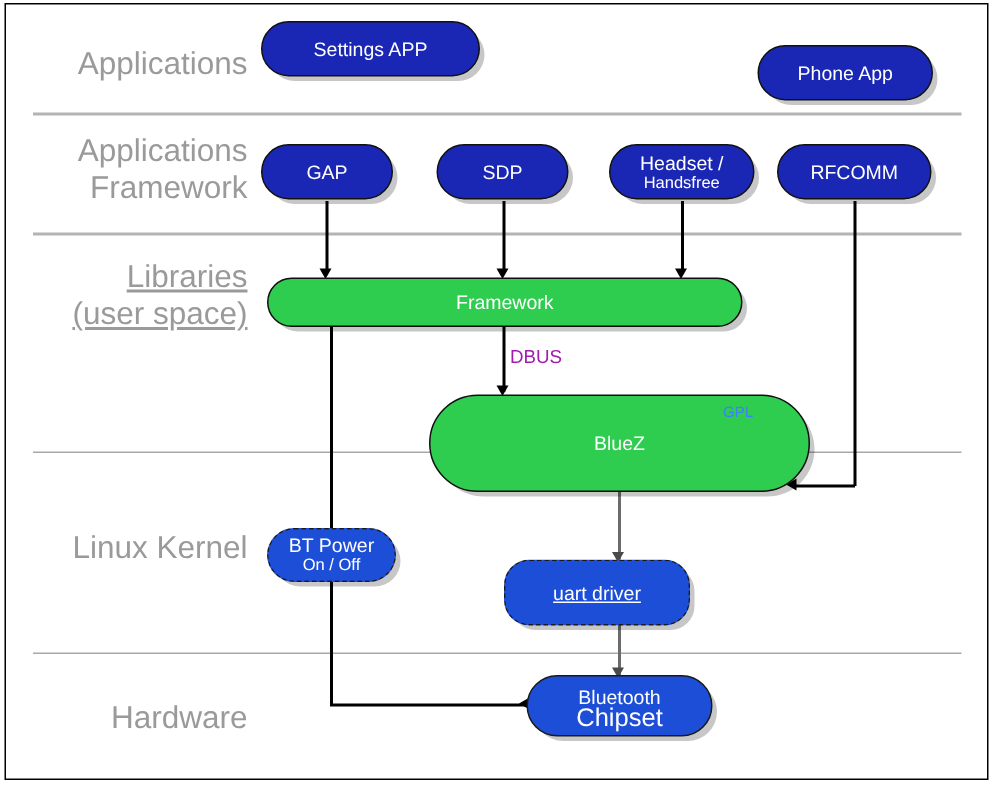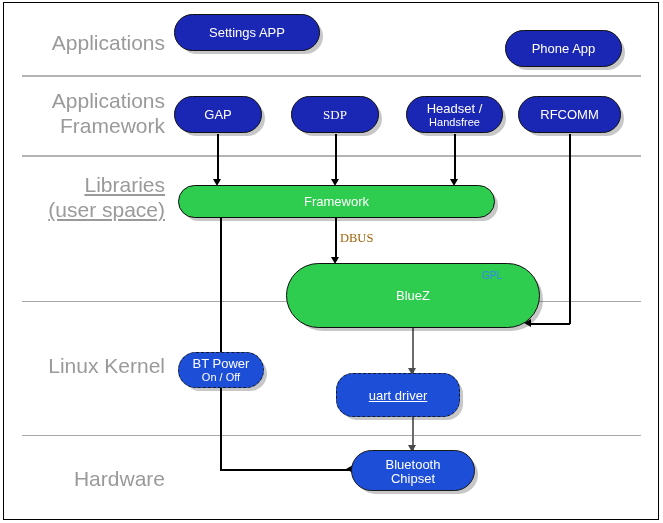--- a/index.html
+++ b/index.html
@@ -86,23 +86,23 @@
   }
   .node.blue   { background: #1a27b4; }
   .node.green  { background: #2ecc4f; border-color: #0f0f0f; }
   .node.red    { background: #1d4ed8; border-style: dashed; border-color: #1a1a1a; }
 
   .node .sub { font-size: 11px; line-height: 13px; display: block; }
   .node .main { display: block; }
 
   .edge-label {
     position: absolute;
-    color: #a16207;
+    color: #a21caf;
     font-size: 12.5px;
-    font-family: Liberation Serif, serif;
+    font-family: Liberation Sans, sans-serif;
   }
   .corner-tag {
     position: absolute;
     color: #3b82f6;
     font-size: 10px;
   }
 </style>
 </head>
 <body>
 
@@ -155,21 +155,21 @@
   </div>
 
   <div class="node blue" style="left:505px; top:14px; width:117px; height:37px; border-radius:19px;margin-top:16px;">
     <span class="main">Phone App</span>
   </div>
 
   <div class="node blue" style="left:174px; top:96px; width:88px; height:37px; border-radius:19px;">
     <span class="main">GAP</span>
   </div>
 
-  <div class="node blue" style="left:291px; top:96px; width:88px; height:37px; border-radius:19px;font-family:Liberation Serif, serif;">
+  <div class="node blue" style="left:291px; top:96px; width:88px; height:37px; border-radius:19px;">
     <span class="main">SDP</span>
   </div>
 
   <div class="node blue" style="left:406px; top:96px; width:97px; height:37px; border-radius:19px; flex-direction:column; justify-content:center;">
     <span class="main">Headset /</span>
     <span class="sub">Handsfree</span>
   </div>
 
   <div class="node blue" style="left:518px; top:96px; width:103px; height:37px; border-radius:19px;">
     <span class="main">RFCOMM</span>
@@ -188,16 +188,16 @@
     <span class="main">BT Power</span>
     <span class="sub">On / Off</span>
   </div>
 
   <div class="node red" style="left:336px; top:373px; width:124px; height:44px; border-radius:17px;text-decoration:underline;">
     <span class="main">uart driver</span>
   </div>
 
   <div class="node red" style="left:351px; top:450px; width:124px; height:41px; border-radius:21px; flex-direction:column; justify-content:center; border-style:solid;">
     <span class="main">Bluetooth</span>
-    <span class="sub" style="font-size:13px;">Chipset</span>
+    <span class="sub" style="font-size:17px;">Chipset</span>
   </div>
 
 </div>
 
 </body></html>

